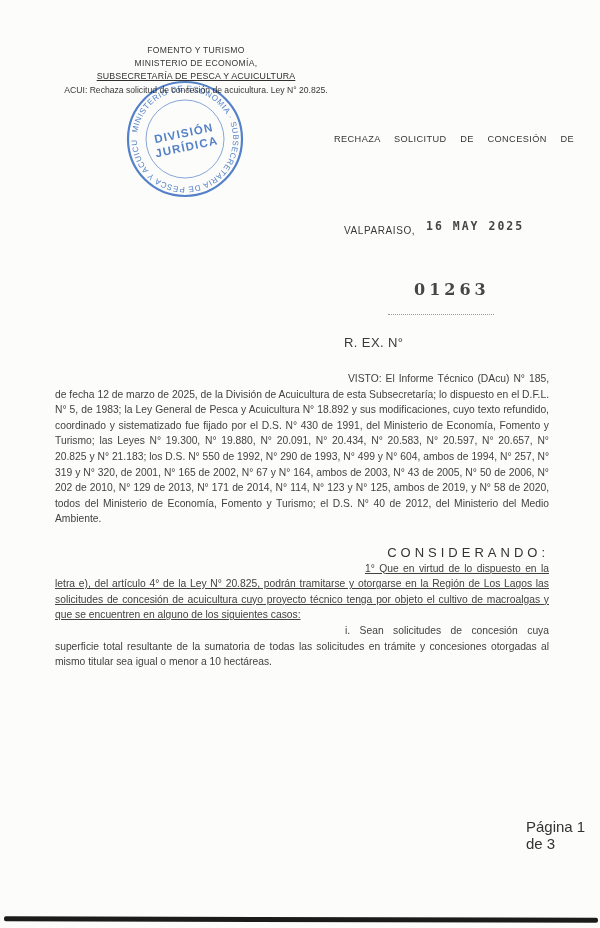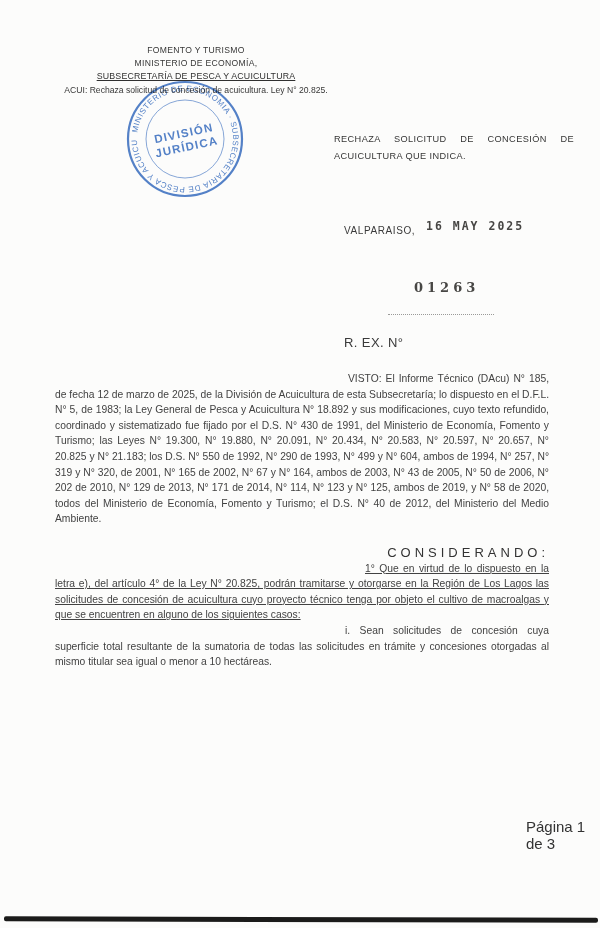--- a/index.html
+++ b/index.html
@@ -51,21 +51,21 @@
   }
 
   
   .rex-label{
     position:absolute;left:344px;top:303px;
     font-size:13px;letter-spacing:.4px;color:#3a3a3a;margin-top:32px;
   }
   .rex-number{
     position:absolute;left:414px;top:280px;
     font-family:"DejaVu Serif",serif;font-weight:bold;
-    font-size:13px;letter-spacing:4px;color:#343331;opacity:.9;
+    font-size:16px;letter-spacing:4px;color:#343331;opacity:.9;
   }
   .rex-dots{
     position:absolute;left:388px;top:306px;width:106px;height:8px;
     border-bottom:1.6px dotted #9a9a98;
   }
 
   
   .body-text{
     position:absolute;left:55px;top:371px;width:494px;
     font-size:10.3px;line-height:15.6px;color:#424242;
@@ -112,21 +112,20 @@
       <textPath href="#ringPath" startOffset="6">MINISTERIO DE ECONOMIA · SUBSECRETARIA DE PESCA Y ACUICULTURA ★</textPath>
     </text>
     <g transform="rotate(-12 63 63)">
       <text class="ctr" x="63" y="61" text-anchor="middle">DIVISIÓN</text>
       <text class="ctr" x="63" y="75" text-anchor="middle">JURÍDICA</text>
     </g>
   </svg>
 
   <div class="title-block">
     <div class="title-l1">RECHAZA SOLICITUD DE CONCESIÓN DE</div>
-    <div class="title-l2">ACUICULTURA QUE INDICA.</div>
   </div>
 
   <div class="city">VALPARAISO,</div>
   <div class="date-stamp">16 MAY 2025</div>
 
   <div class="rex-label">R. EX. N°</div>
   <div class="rex-number">01263</div>
   <div class="rex-dots"></div>
 
   <div class="body-text">

